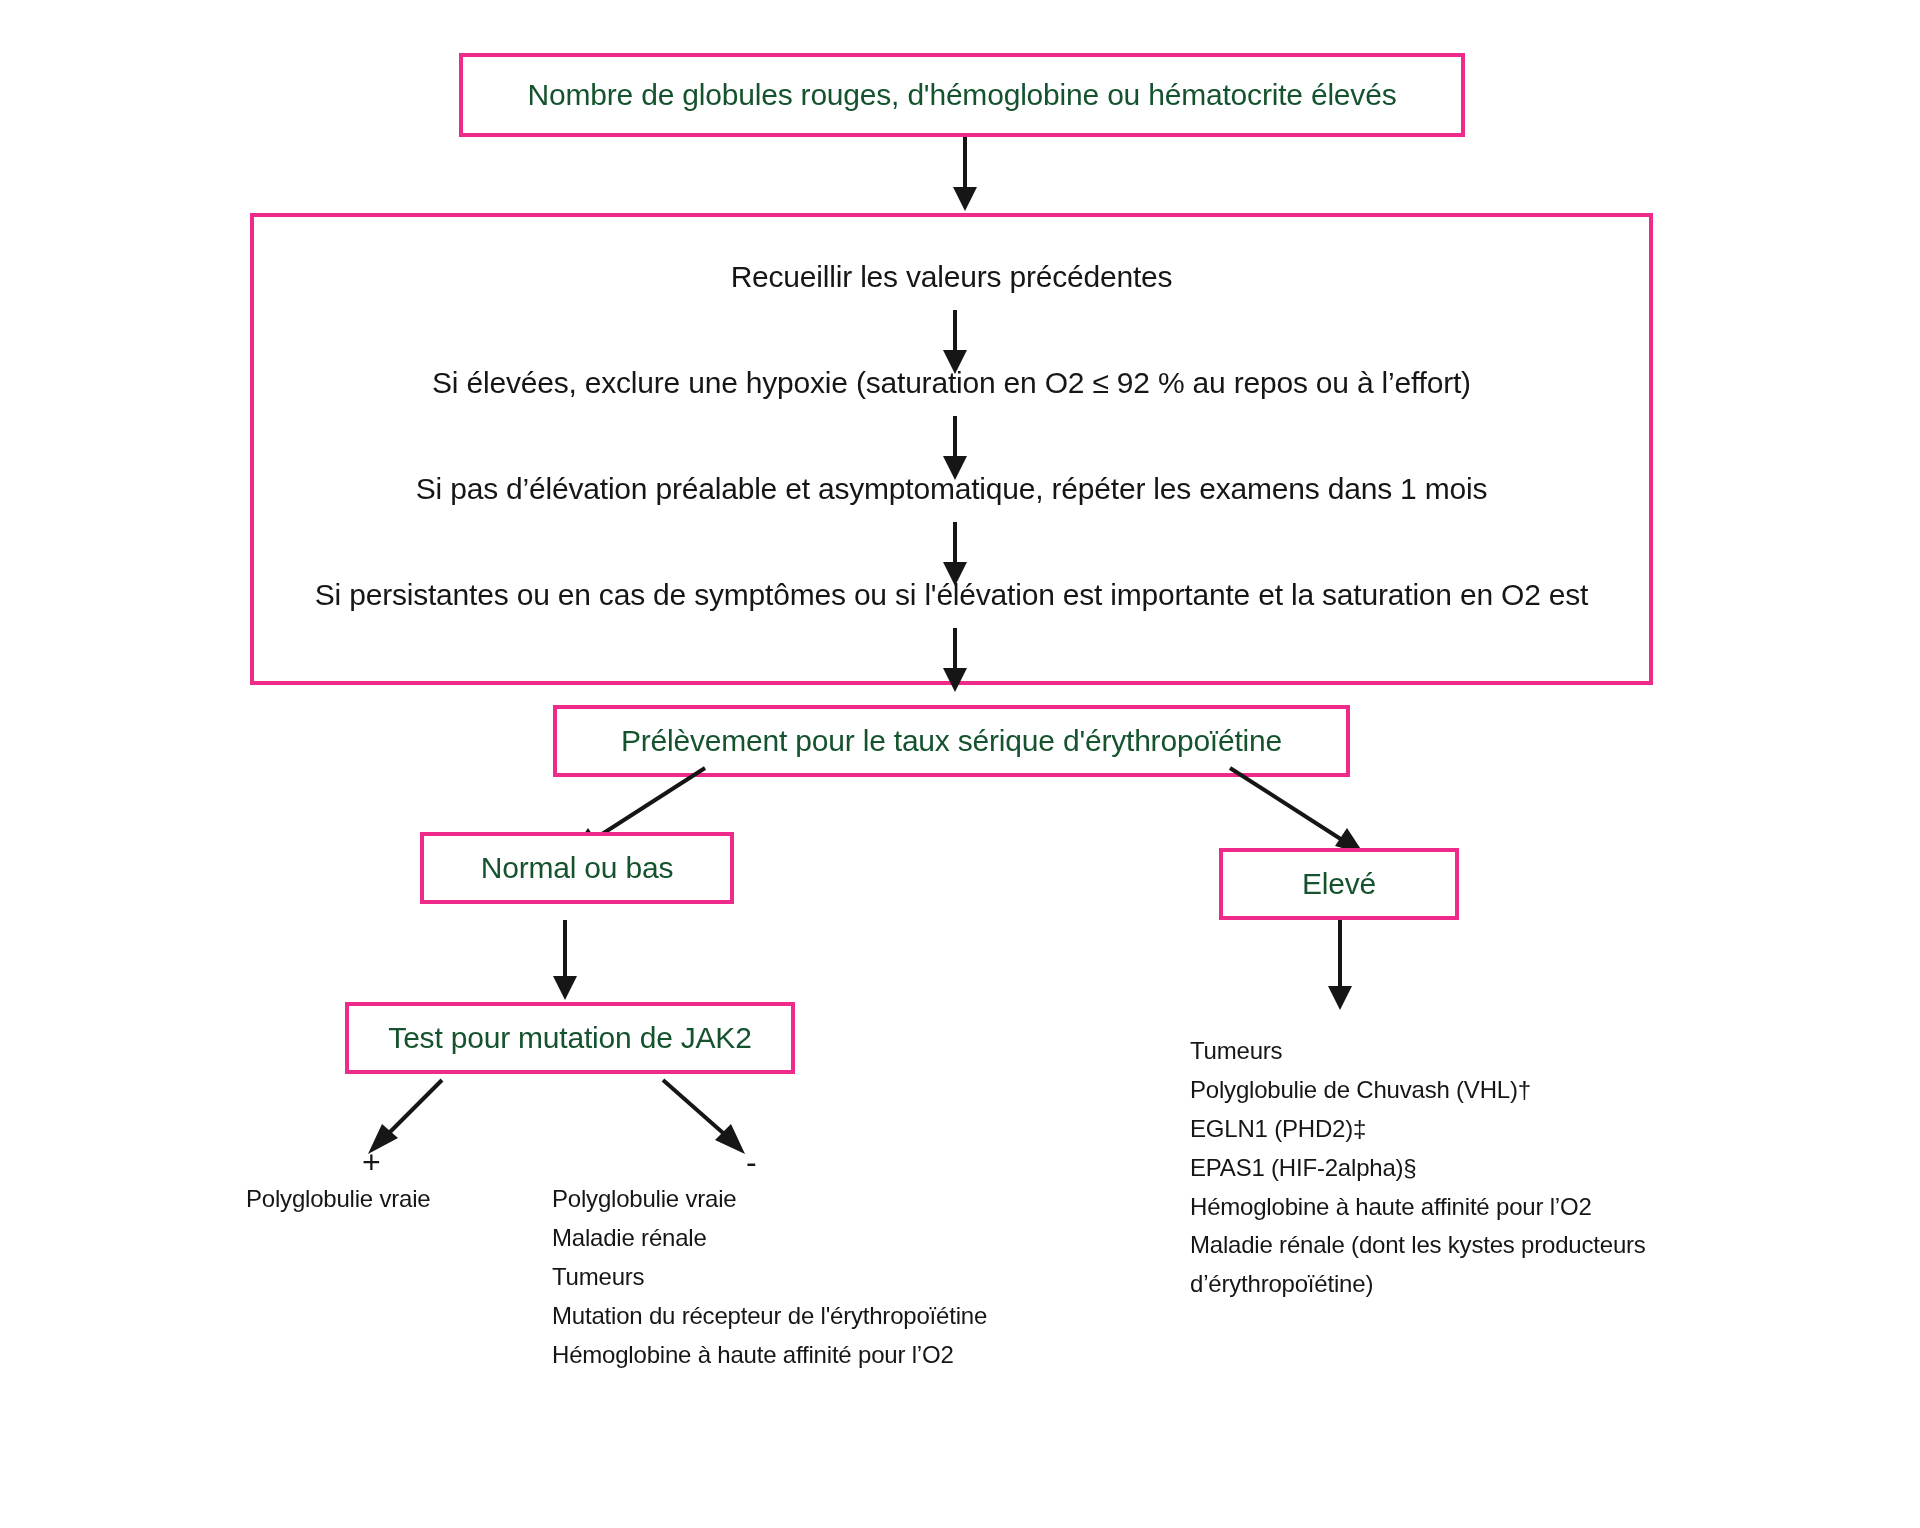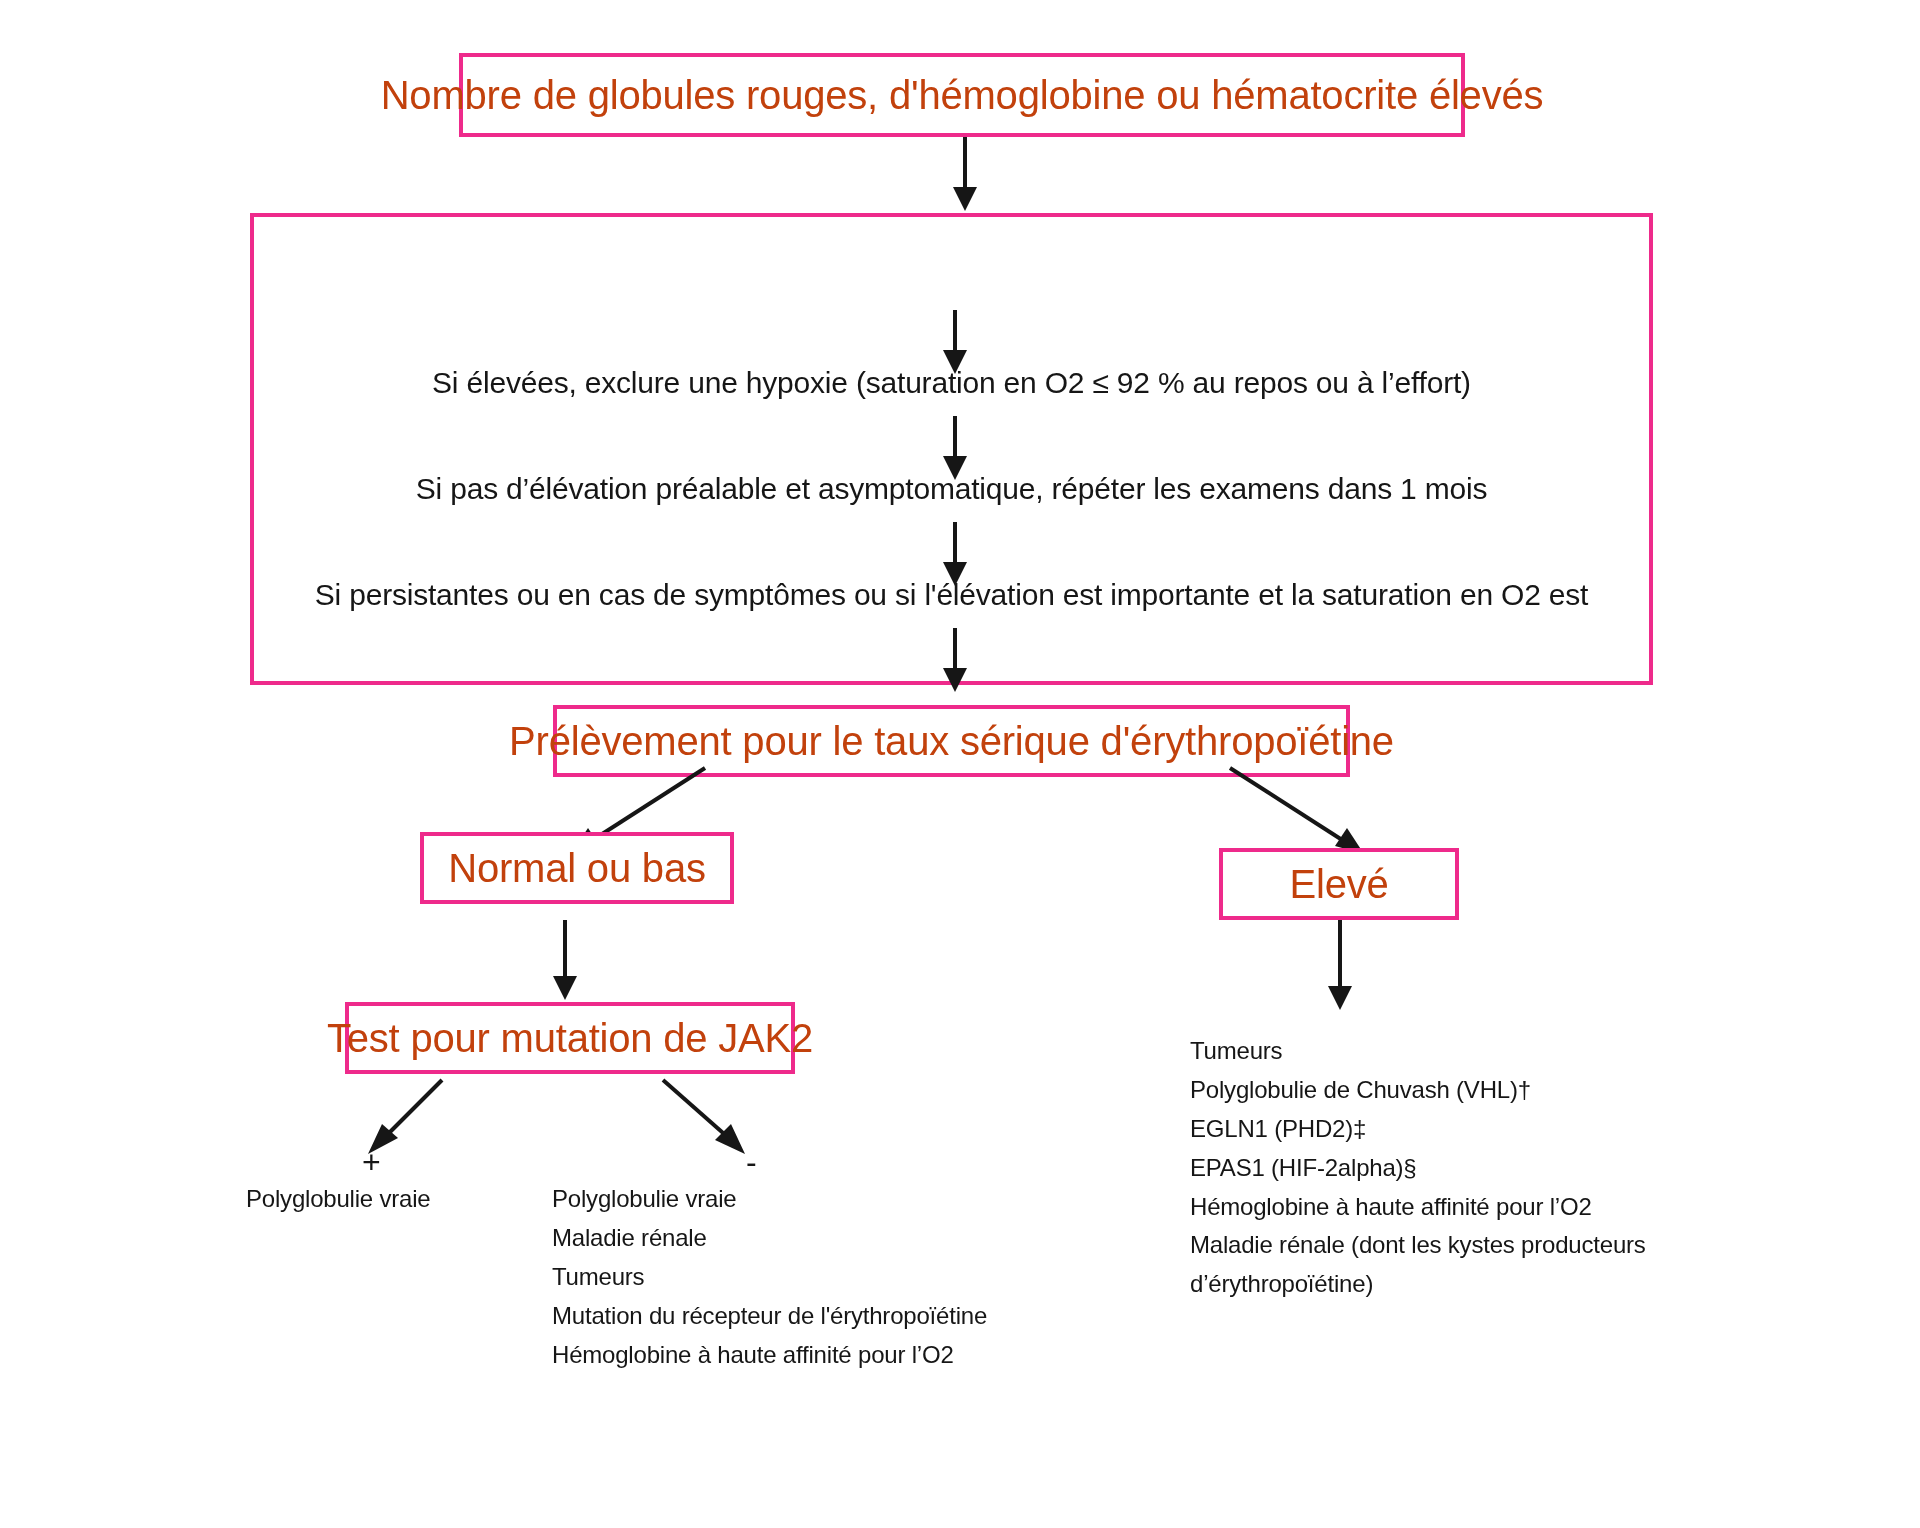--- a/index.html
+++ b/index.html
@@ -21,23 +21,23 @@
   .box {
     position: absolute;
     box-sizing: border-box;
     border: 4px solid #ee2a8b;
     background: #ffffff;
     display: flex;
     align-items: center;
     justify-content: center;
   }
   .box-label {
-    font-size: 40px;
+    font-size: 30px;
     line-height: 1.2;
-    color: #c2410c;
+    color: #14532d;
     white-space: nowrap;
     letter-spacing: -0.2px;
   }
   .bigbox {
     position: absolute;
     box-sizing: border-box;
     border: 4px solid #ee2a8b;
     background: #ffffff;
   }
   .step-line {
@@ -82,20 +82,21 @@
     <span class="box-label">Nombre de globules rouges, d'hémoglobine ou hématocrite élevés</span>
   </div>
 
   <svg class="arrow-svg" style="left:945px; top:137px;" width="40" height="76" viewBox="0 0 40 76">
     <line x1="20" y1="0" x2="20" y2="58" stroke="#161616" stroke-width="4"></line>
     <polygon points="20,74 8,50 32,50" fill="#161616"></polygon>
   </svg>
 
   <div class="bigbox" style="left:250px; top:213px; width:1403px; height:472px;">
 
+    <div class="step-line" style="top:42px;">Recueillir les valeurs précédentes</div>
 
     <svg class="arrow-svg" style="left:681px; top:93px;" width="40" height="66" viewBox="0 0 40 66">
       <line x1="20" y1="0" x2="20" y2="48" stroke="#161616" stroke-width="4"></line>
       <polygon points="20,64 8,40 32,40" fill="#161616"></polygon>
     </svg>
 
     <div class="step-line" style="top:148px;">Si élevées, exclure une hypoxie (saturation en O2 ≤ 92 % au repos ou à l’effort)</div>
 
     <svg class="arrow-svg" style="left:681px; top:199px;" width="40" height="66" viewBox="0 0 40 66">
       <line x1="20" y1="0" x2="20" y2="48" stroke="#161616" stroke-width="4"></line>

